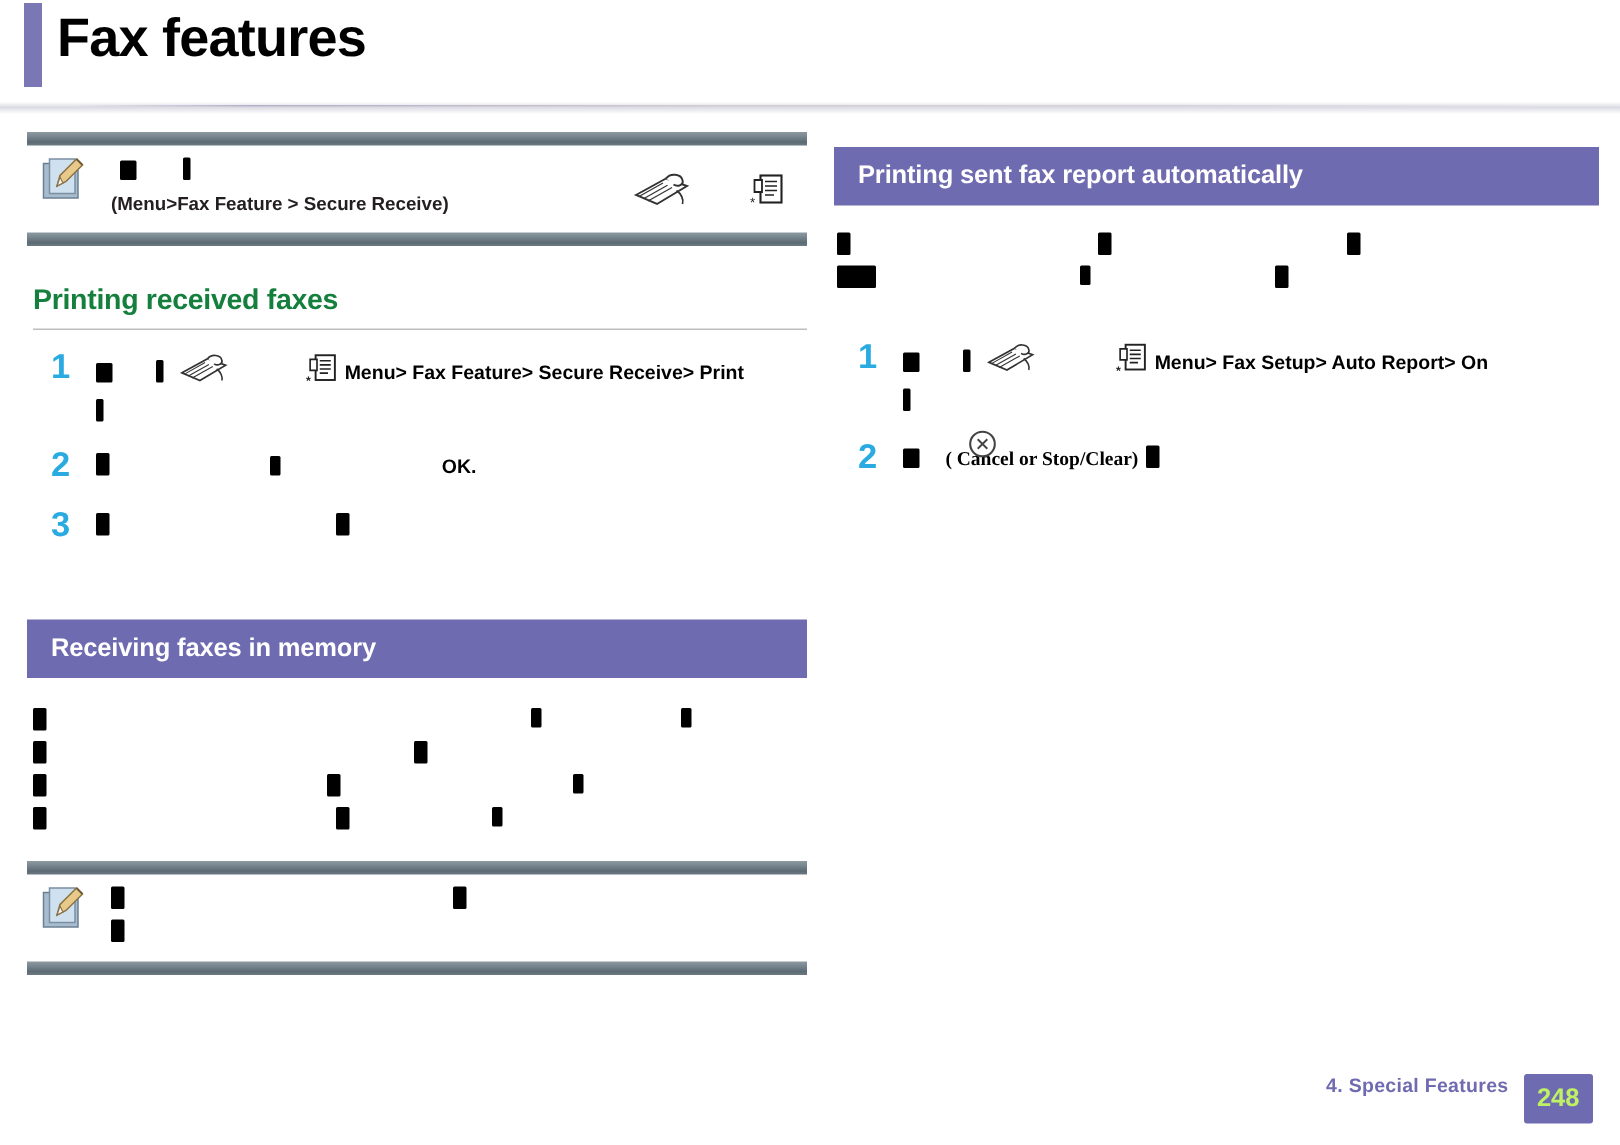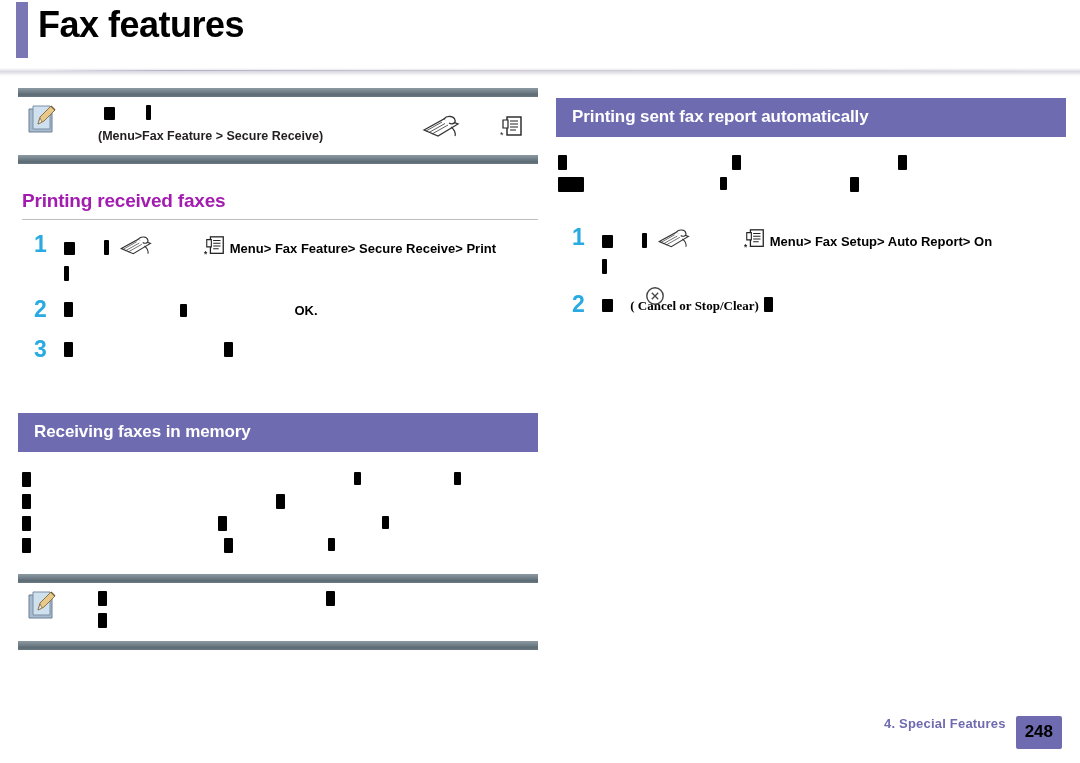--- a/index.html
+++ b/index.html
@@ -96,39 +96,39 @@
     padding: 6px 4px 8px 4px;
   }
   .note-icon {
     position: absolute;
     left: 8px;
     top: 6px;
     width: 34px;
     height: 32px;
   }
   .note-text {
-    margin-left: 76px;
+    margin-left: 52px;
     font-size: 12.5px;
     line-height: 22px;
     font-weight: bold;
   }
   .note-line-glyphs { height: 22px; position: relative; }
   .note-inline-icons {
     position: absolute;
     right: 6px;
     top: 16px;
     width: 120px;
     height: 30px;
   }
 
   
   .h-plain {
     font-size: 19px;
     font-weight: bold;
-    color: #a21caf;
+    color: #15803d;
     margin: 26px 0 0 4px;
     letter-spacing: -0.2px;
   }
   .h-plain-rule {
     margin: 7px 0 0 4px;
     width: 516px;
     height: 1px;
     background: #bdbdbd;
   }
   .h-purple {
@@ -202,21 +202,21 @@
   }
   .footer-text {
     font-size: 13px;
     font-weight: bold;
     color: #6f6bb0;
     margin-right: 10px;
     letter-spacing: 0.2px;
   }
   .footer-page {
     background: #6f6bb0;
-    color: #000000;
+    color: #bef264;
     font-size: 17px;
     font-weight: bold;
     padding: 6px 9px 7px 9px;
     min-width: 26px;
     text-align: center;
     border-radius: 2px;
   }
 </style>
 </head>
 <body>

